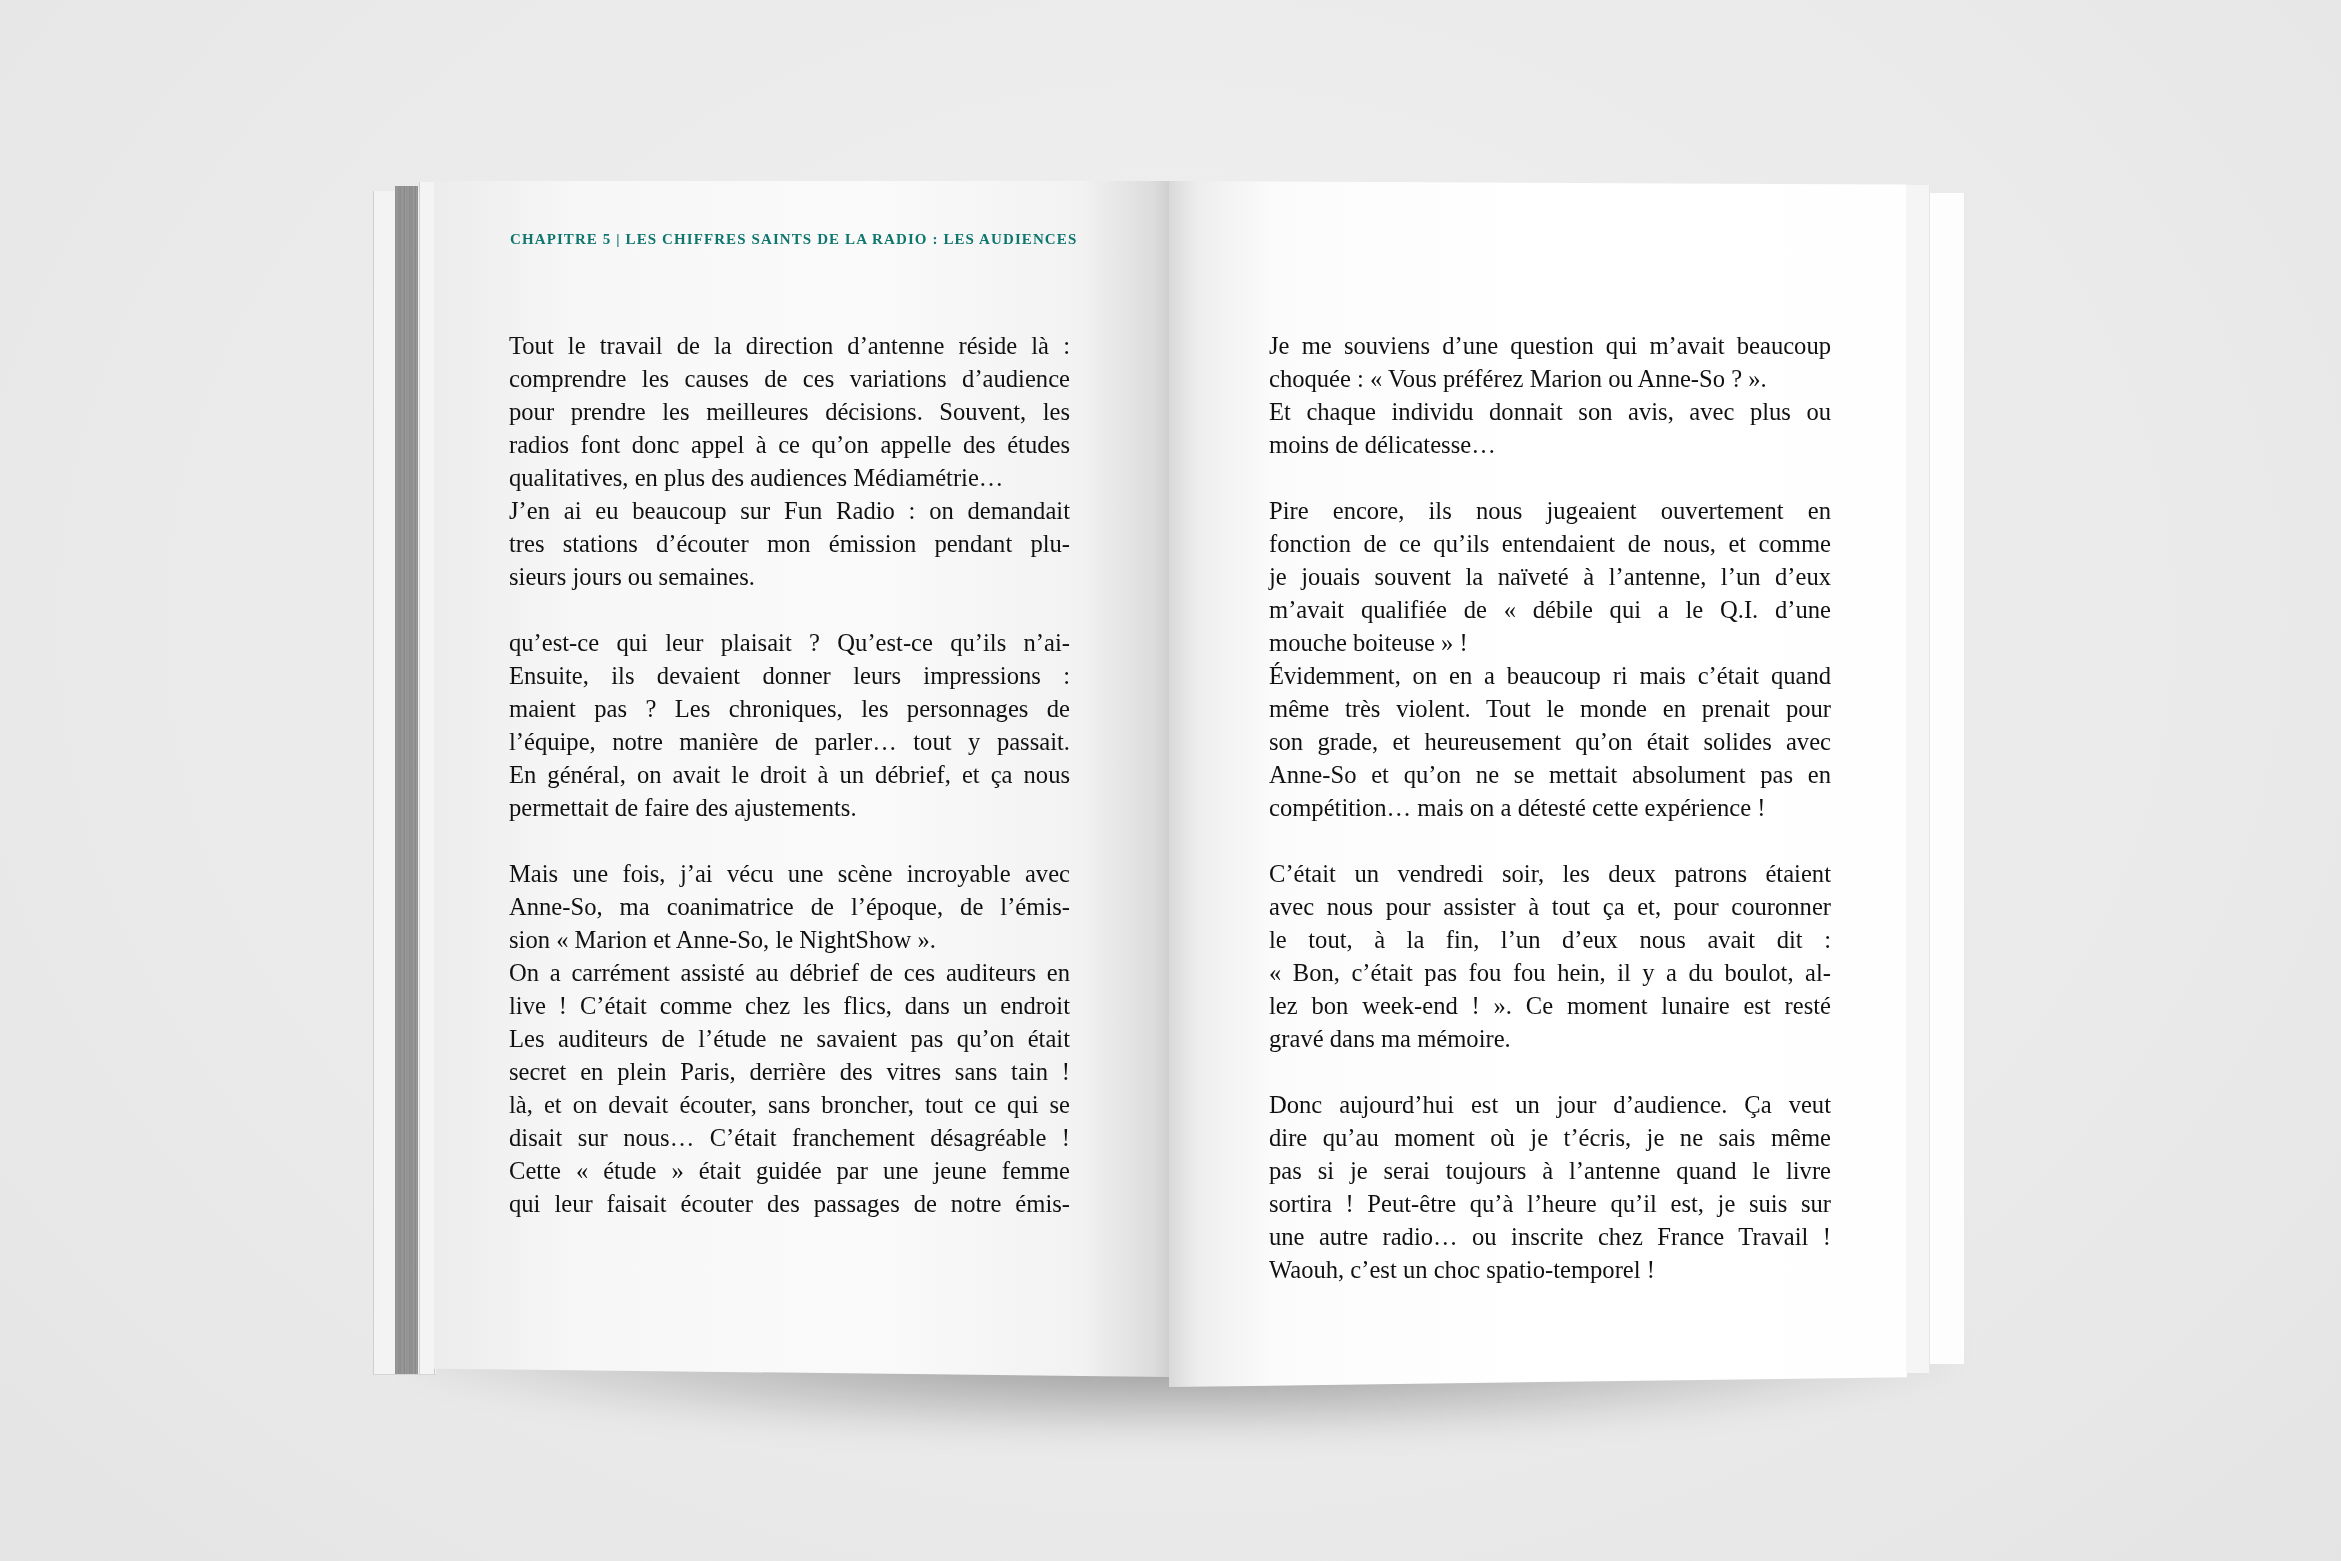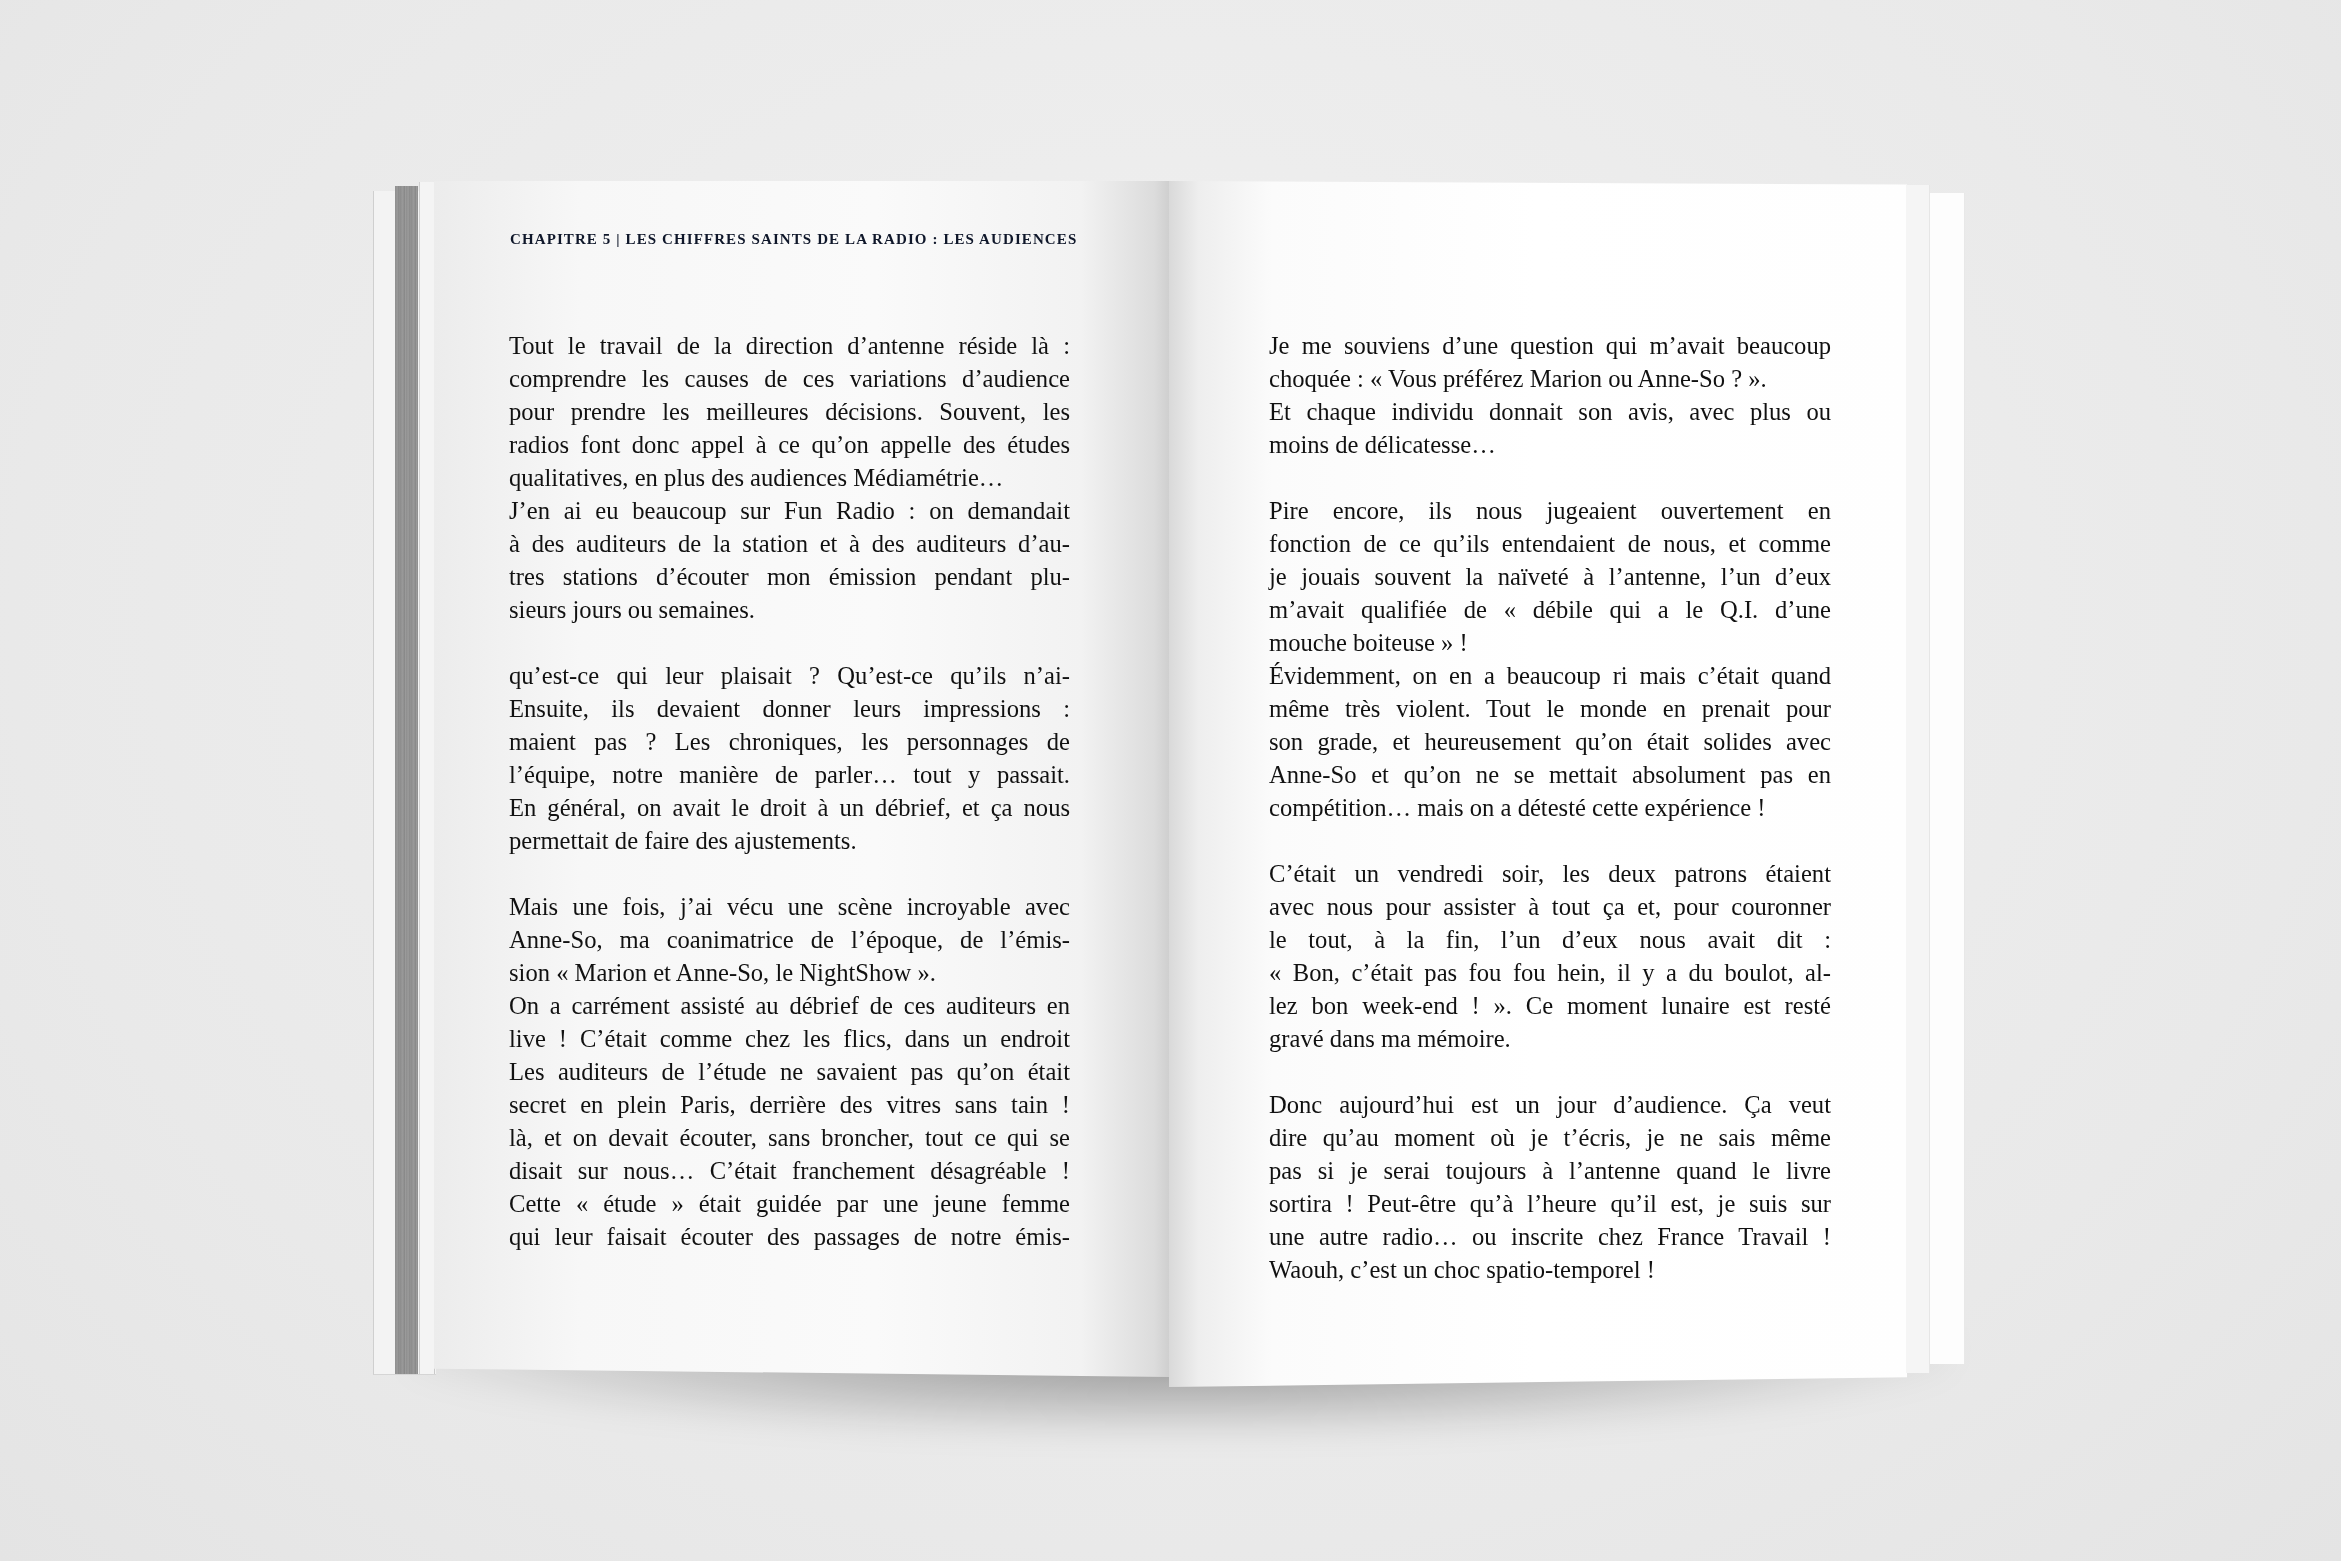--- a/index.html
+++ b/index.html
@@ -27,21 +27,21 @@
   .page-right {
     position:absolute; left:1169px; top:181px; width:738px; height:1206px;
     background: linear-gradient(90deg, #d9d9d9 0%, #eeeeee 4%, #fbfbfb 14%, #ffffff 50%, #fefefe 100%);
     clip-path: polygon(0 0, 100% 0.3%, 100% 99.2%, 0 100%);
   }
   .stack-right-1 { position:absolute; left:1906px; top:185px; width:23.4px; height:1188px; background:#f5f5f5; border-right:0.8px solid #e6e6e6; }
   .stack-right-2 { position:absolute; left:1930px; top:193px; width:34px; height:1171px; background:#fdfdfd; border-right:0.8px solid #e8e8e8; }
 
   .running-head {
     position:absolute; left:510px; top:231px; width:593px;
-    font-size:15px; letter-spacing:1.1px; font-weight:bold; color:#0f172a;
+    font-size:15px; letter-spacing:1.1px; font-weight:bold; color:#0f766e;
     white-space:nowrap;
   }
   .col { position:absolute; font-size:24.6px; line-height:33px; color:#111;margin-top:12px; }
   .col-left { left:509px; top:317px; width:561px; }
   .col-right { left:1269px; top:317px; width:562px; }
   .col p { margin:0 0 33px 0; text-align:justify; }
   .col .line { display:block; text-align:justify; text-align-last:justify; white-space:nowrap; height:33px; overflow:visible; }
   .col .line.last { text-align-last:left; }
 </style>
 </head>
@@ -60,21 +60,20 @@
 <div class="running-head">CHAPITRE 5 | LES CHIFFRES SAINTS DE LA RADIO : LES AUDIENCES</div>
 
 <div class="col col-left" id="col-left">
     <p>
       <span class="line">Tout le travail de la direction d’antenne réside là :</span>
       <span class="line">comprendre les causes de ces variations d’audience</span>
       <span class="line">pour prendre les meilleures décisions. Souvent, les</span>
       <span class="line">radios font donc appel à ce qu’on appelle des études</span>
       <span class="line last">qualitatives, en plus des audiences Médiamétrie…</span>
       <span class="line">J’en ai eu beaucoup sur Fun Radio : on demandait</span>
-      <span class="line">à des auditeurs de la station et à des auditeurs d’au-</span>
       <span class="line">tres stations d’écouter mon émission pendant plu-</span>
       <span class="line last">sieurs jours ou semaines.</span>
     </p>
     <p>
       <span class="line">qu’est-ce qui leur plaisait ? Qu’est-ce qu’ils n’ai-</span>
       <span class="line">Ensuite, ils devaient donner leurs impressions :</span>
       <span class="line">maient pas ? Les chroniques, les personnages de</span>
       <span class="line">l’équipe, notre manière de parler… tout y passait.</span>
       <span class="line">En général, on avait le droit à un débrief, et ça nous</span>
       <span class="line last">permettait de faire des ajustements.</span>

